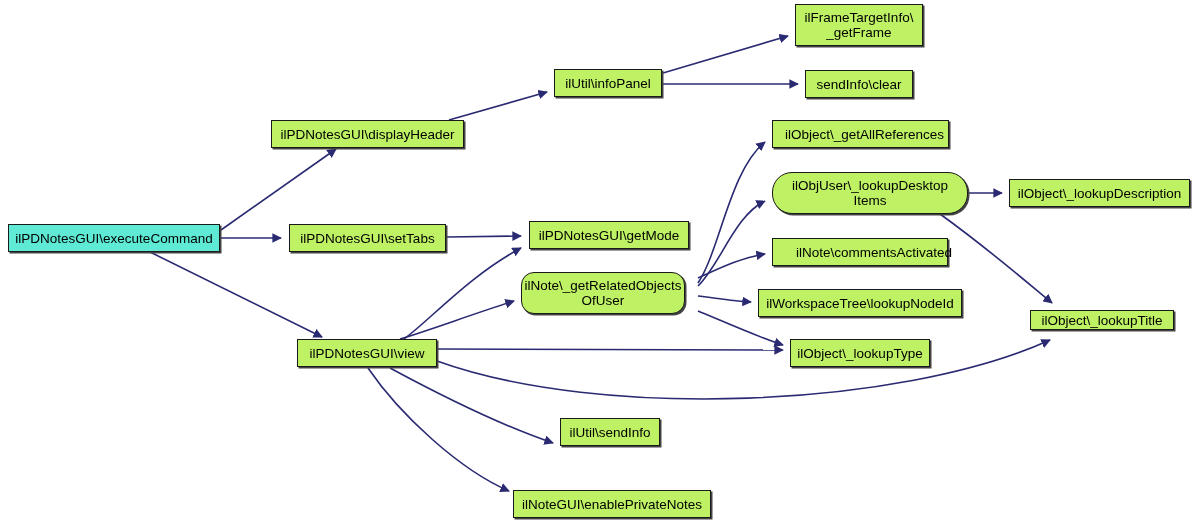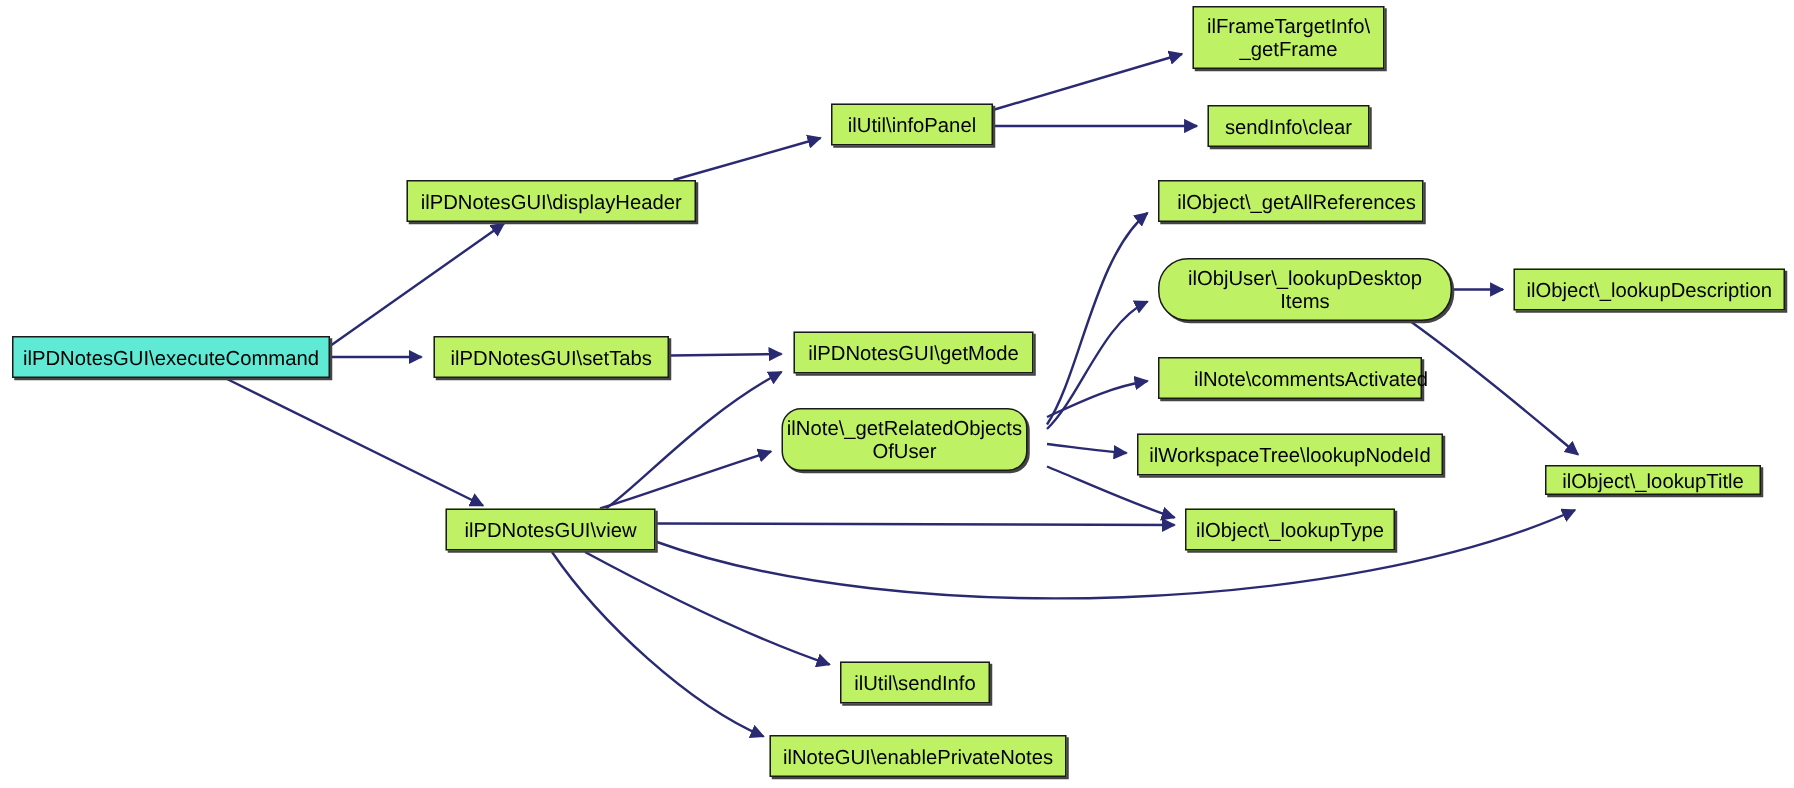--- a/index.html
+++ b/index.html
@@ -85,21 +85,21 @@
   </svg>
   <div id="nodes-group">
       <div class="gnode highlight" style="left: 8px; top: 224px; width: 212px; height: 28px;"><span class="lbl">ilPDNotesGUI\executeCommand</span></div>
       <div class="gnode" style="left: 271px; top: 120px; width: 193px; height: 28px;"><span class="lbl">ilPDNotesGUI\displayHeader</span></div>
       <div class="gnode" style="left: 289px; top: 224px; width: 157px; height: 28px;"><span class="lbl">ilPDNotesGUI\setTabs</span></div>
       <div class="gnode" style="left: 297px; top: 339px; width: 140px; height: 28px;"><span class="lbl">ilPDNotesGUI\view</span></div>
       <div class="gnode" style="left: 554px; top: 69px; width: 108px; height: 28px;"><span class="lbl">ilUtil\infoPanel</span></div>
       <div class="gnode" style="left: 529px; top: 221px; width: 160px; height: 28px;"><span class="lbl">ilPDNotesGUI\getMode</span></div>
       <div class="gnode" style="left: 521px; top: 272px; width: 164px; height: 42px; border-radius: 13px;"><span class="lbl">ilNote\_getRelatedObjects
 OfUser</span></div>
-      <div class="gnode" style="left: 560px; top: 441px; width: 100px; height: 28px;"><span class="lbl">ilUtil\sendInfo</span></div>
+      <div class="gnode" style="left: 560px; top: 418px; width: 100px; height: 28px;"><span class="lbl">ilUtil\sendInfo</span></div>
       <div class="gnode" style="left: 513px; top: 490px; width: 198px; height: 28px;"><span class="lbl">ilNoteGUI\enablePrivateNotes</span></div>
       <div class="gnode" style="left: 795px; top: 4px; width: 128px; height: 42px;"><span class="lbl">ilFrameTargetInfo\
 _getFrame</span></div>
       <div class="gnode" style="left: 805px; top: 70px; width: 108px; height: 28px;"><span class="lbl">sendInfo\clear</span></div>
       <div class="gnode" style="left: 772px; top: 120px; width: 177px; height: 28px; justify-content: flex-end;"><span class="lbl">ilObject\_getAllReferences</span></div>
       <div class="gnode" style="left: 772px; top: 172px; width: 196px; height: 42px; border-radius: 20px;"><span class="lbl">ilObjUser\_lookupDesktop
 Items</span></div>
       <div class="gnode" style="left: 772px; top: 238px; width: 176px; height: 28px; padding-left: 28px;"><span class="lbl">ilNote\commentsActivated</span></div>
       <div class="gnode" style="left: 758px; top: 289px; width: 204px; height: 28px;"><span class="lbl">ilWorkspaceTree\lookupNodeId</span></div>
       <div class="gnode" style="left: 790px; top: 339px; width: 140px; height: 28px;"><span class="lbl">ilObject\_lookupType</span></div>

